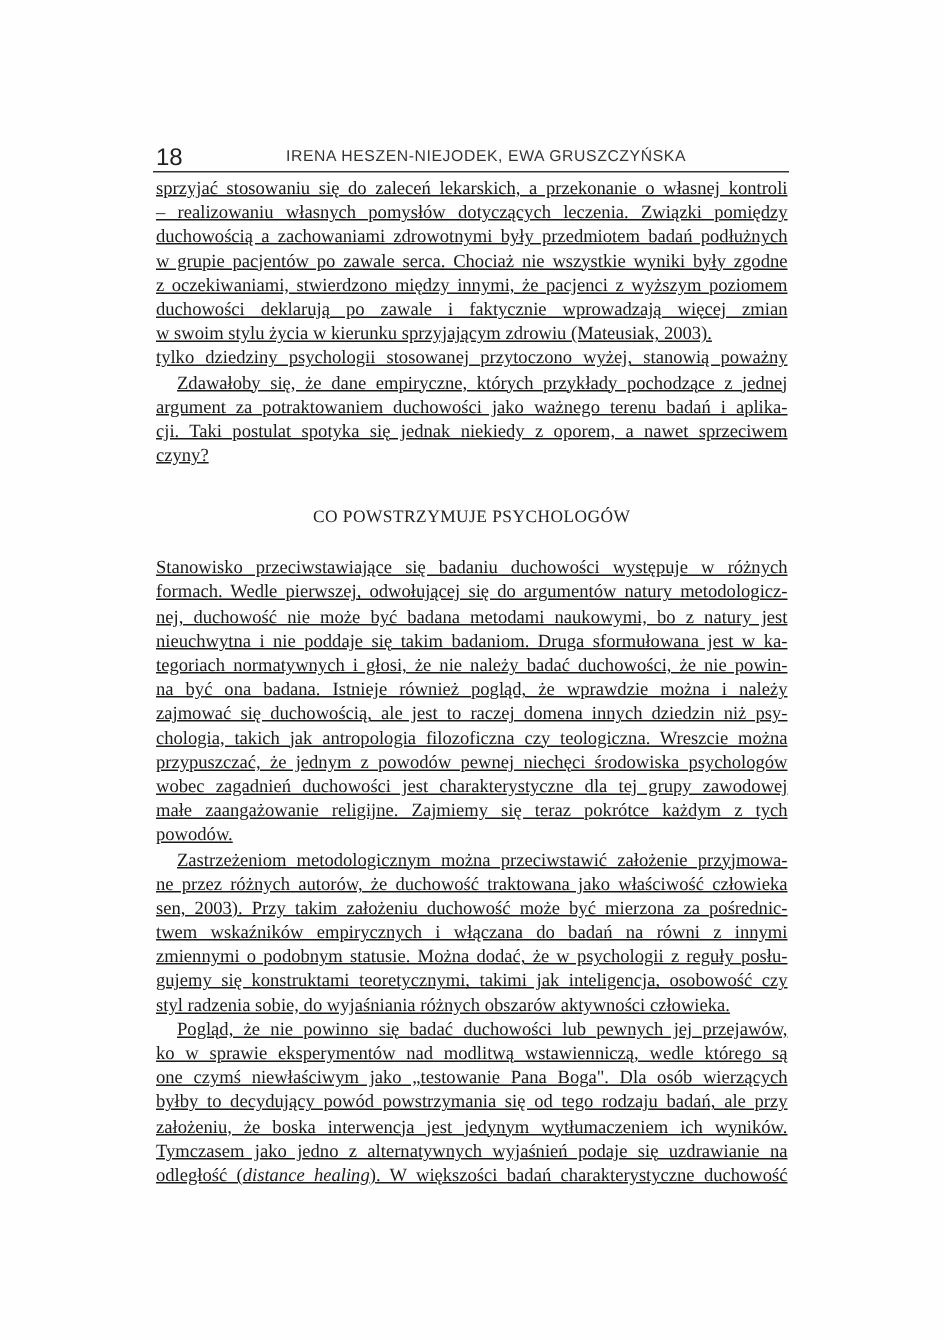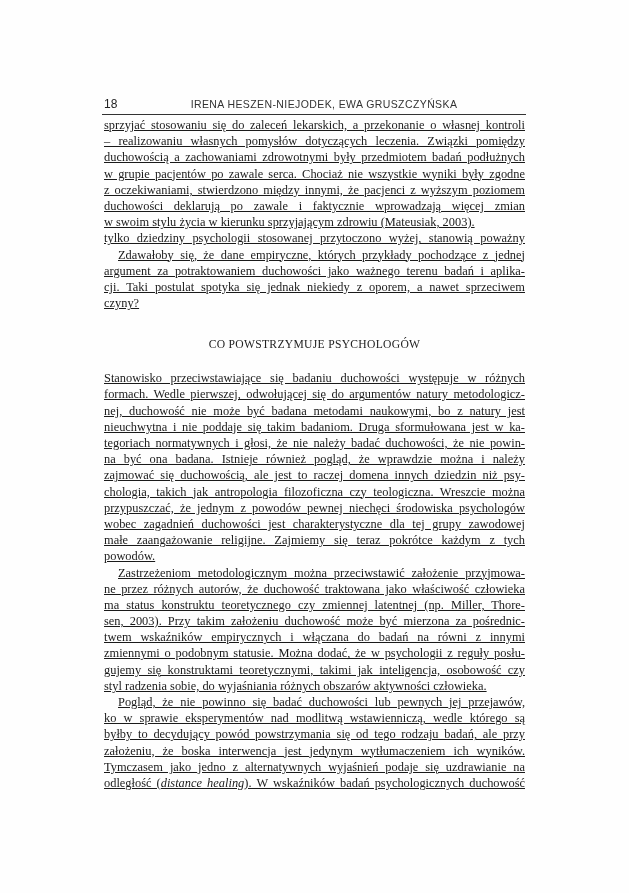--- a/index.html
+++ b/index.html
@@ -1,19 +1,19 @@
 <!DOCTYPE html>
 <html><head>
 <meta charset="utf-8">
 <style>
   html, body { margin:0; padding:0; background:#ffffff; }
   body { width:629px; height:893px; position:relative; overflow:hidden; }
   .page { position:absolute; left:0; top:0; width:629px; height:893px; background:#fefefe; }
   .header { position:absolute; left:102px; top:96px; width:424px; height:18px; border-bottom:1.2px solid #333; }
-  .pagenum { position:absolute; left:2px; top:1px; font-family:"Liberation Sans", sans-serif; font-size:12px; color:#222; }
+  .pagenum { position:absolute; left:2px; top:1px; font-family:"Liberation Sans", sans-serif; font-size:16px; color:#222; }
   .running { position:absolute; left:0; right:0; top:2px; text-align:center; font-family:"Liberation Sans", sans-serif; font-size:10.5px; letter-spacing:0.4px; color:#333; padding-left:20px; }
   .body { position:absolute; left:104px; top:117px; width:421px; font-family:"Liberation Serif", serif; font-size:12.4px; line-height:16.2px; color:#1a1a1a; text-align:justify; }
   .line { display:block; white-space:nowrap; text-align:justify; text-align-last:justify; height:16.2px;text-decoration:underline; }
   .line.last { text-align-last:left; }
   .indent { padding-left:14px; }
   .heading { font-family:Liberation Serif, serif; font-size:11.6px; letter-spacing:0.3px; text-align:center; line-height:15px; color:#222; }
   .gap1 { height:26px; }
   .gap2 { height:18px; }
   em { font-style:italic; }
 </style>
@@ -60,29 +60,29 @@
       <span class="line">zajmować się duchowością, ale jest to raczej domena innych dziedzin niż psy-</span>
       <span class="line">chologia, takich jak antropologia filozoficzna czy teologiczna. Wreszcie można</span>
       <span class="line">przypuszczać, że jednym z powodów pewnej niechęci środowiska psychologów</span>
       <span class="line">wobec zagadnień duchowości jest charakterystyczne dla tej grupy zawodowej</span>
       <span class="line">małe zaangażowanie religijne. Zajmiemy się teraz pokrótce każdym z tych</span>
       <span class="line last">powodów.</span>
     </div>
     <div>
       <span class="line indent">Zastrzeżeniom metodologicznym można przeciwstawić założenie przyjmowa-</span>
       <span class="line">ne przez różnych autorów, że duchowość traktowana jako właściwość człowieka</span>
-      <span class="line">ma status konstruktu teoretycznego czy zmiennej latentnej (np. Miller, Thore-</span>
       <span class="line">sen, 2003). Przy takim założeniu duchowość może być mierzona za pośrednic-</span>
       <span class="line">twem wskaźników empirycznych i włączana do badań na równi z innymi</span>
       <span class="line">zmiennymi o podobnym statusie. Można dodać, że w psychologii z reguły posłu-</span>
       <span class="line">gujemy się konstruktami teoretycznymi, takimi jak inteligencja, osobowość czy</span>
       <span class="line last">styl radzenia sobie, do wyjaśniania różnych obszarów aktywności człowieka.</span>
     </div>
     <div>
       <span class="line indent">Pogląd, że nie powinno się badać duchowości lub pewnych jej przejawów,</span>
       <span class="line">ko w sprawie eksperymentów nad modlitwą wstawienniczą, wedle którego są</span>
+      <span class="line">one czymś niewłaściwym jako „testowanie Pana Boga". Dla osób wierzących</span>
       <span class="line">byłby to decydujący powód powstrzymania się od tego rodzaju badań, ale przy</span>
       <span class="line">założeniu, że boska interwencja jest jedynym wytłumaczeniem ich wyników.</span>
       <span class="line">Tymczasem jako jedno z alternatywnych wyjaśnień podaje się uzdrawianie na</span>
-      <span class="line"><span>odległość (</span><em>distance healing</em><span>). W wskaźników badań psychologicznych duchowość</span></span>
+      <span class="line"><span>odległość (</span><em>distance healing</em><span>). W większości badań charakterystyczne duchowość</span></span>
     </div>
   </div>
 </div>
 
 </body></html>

